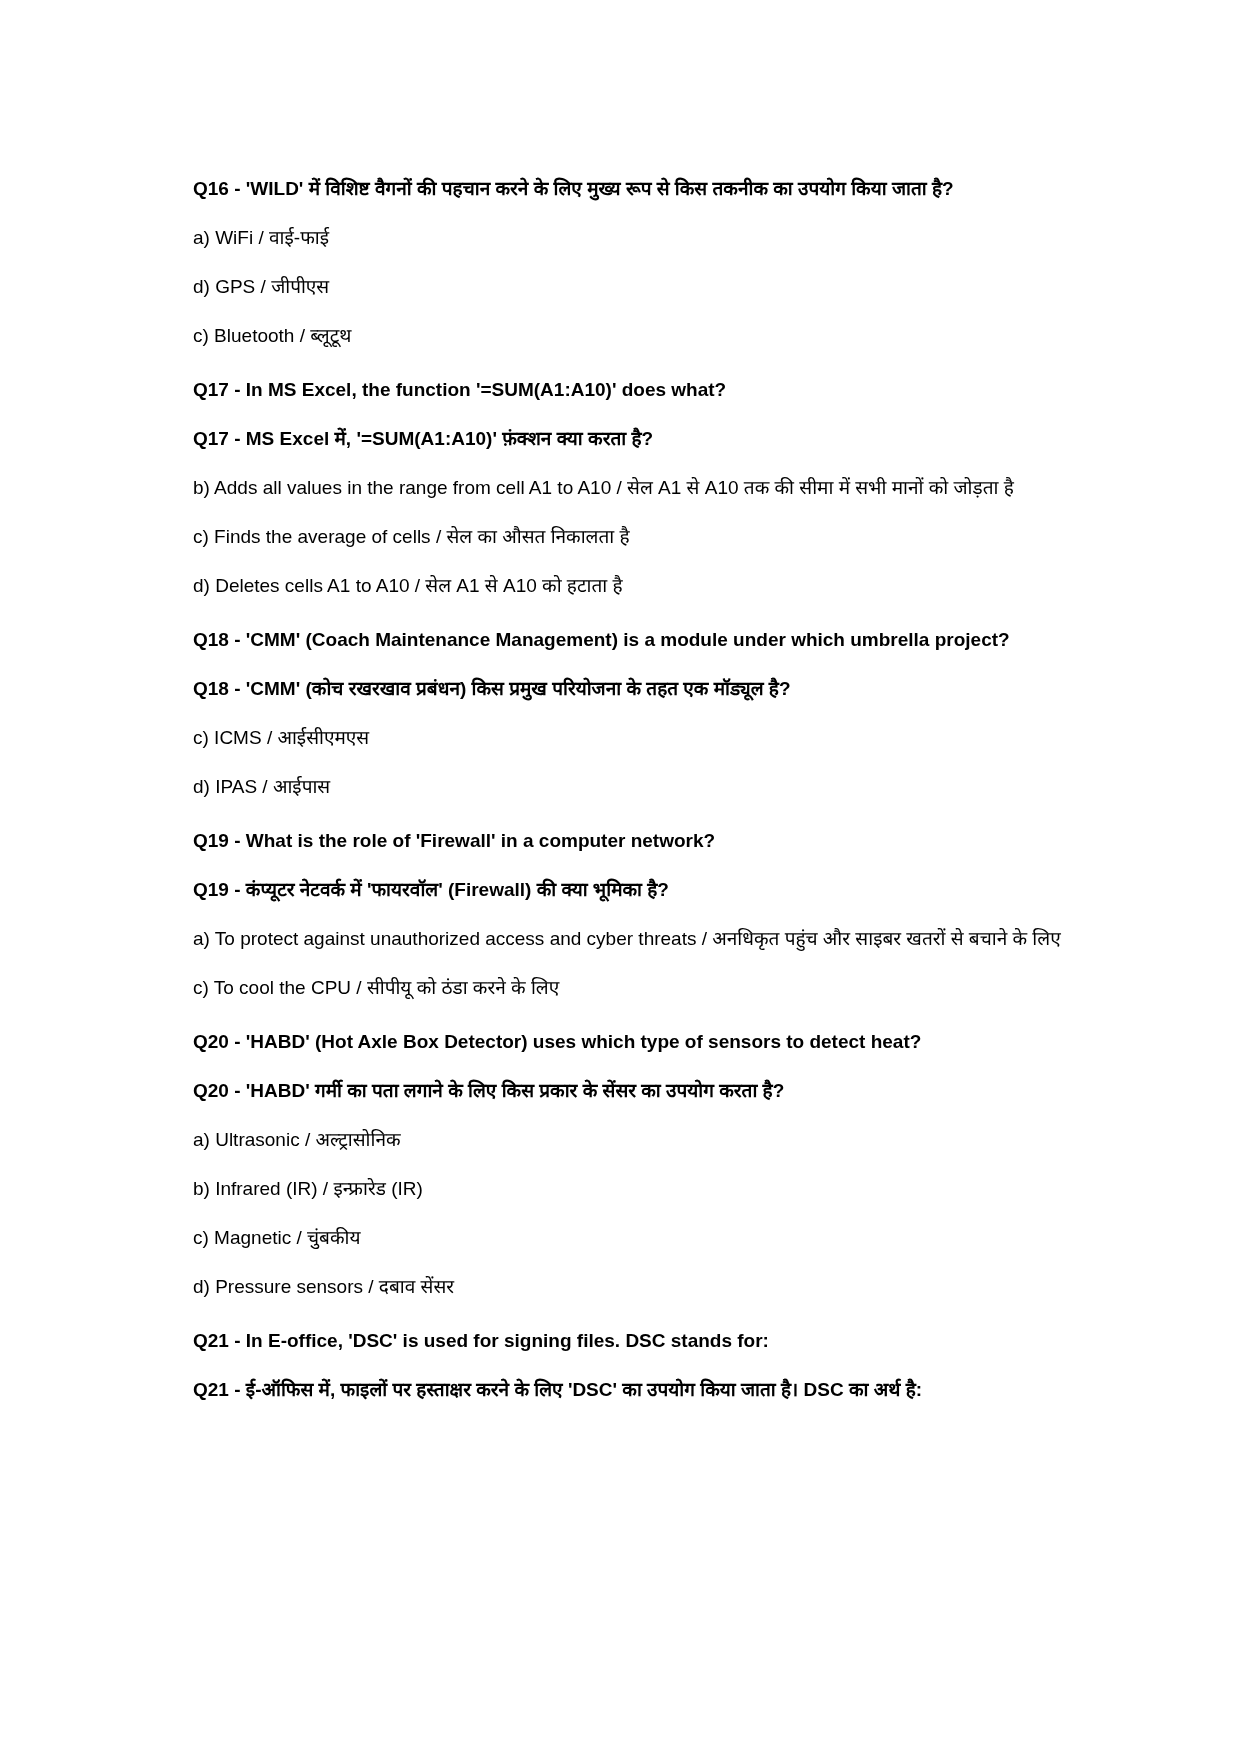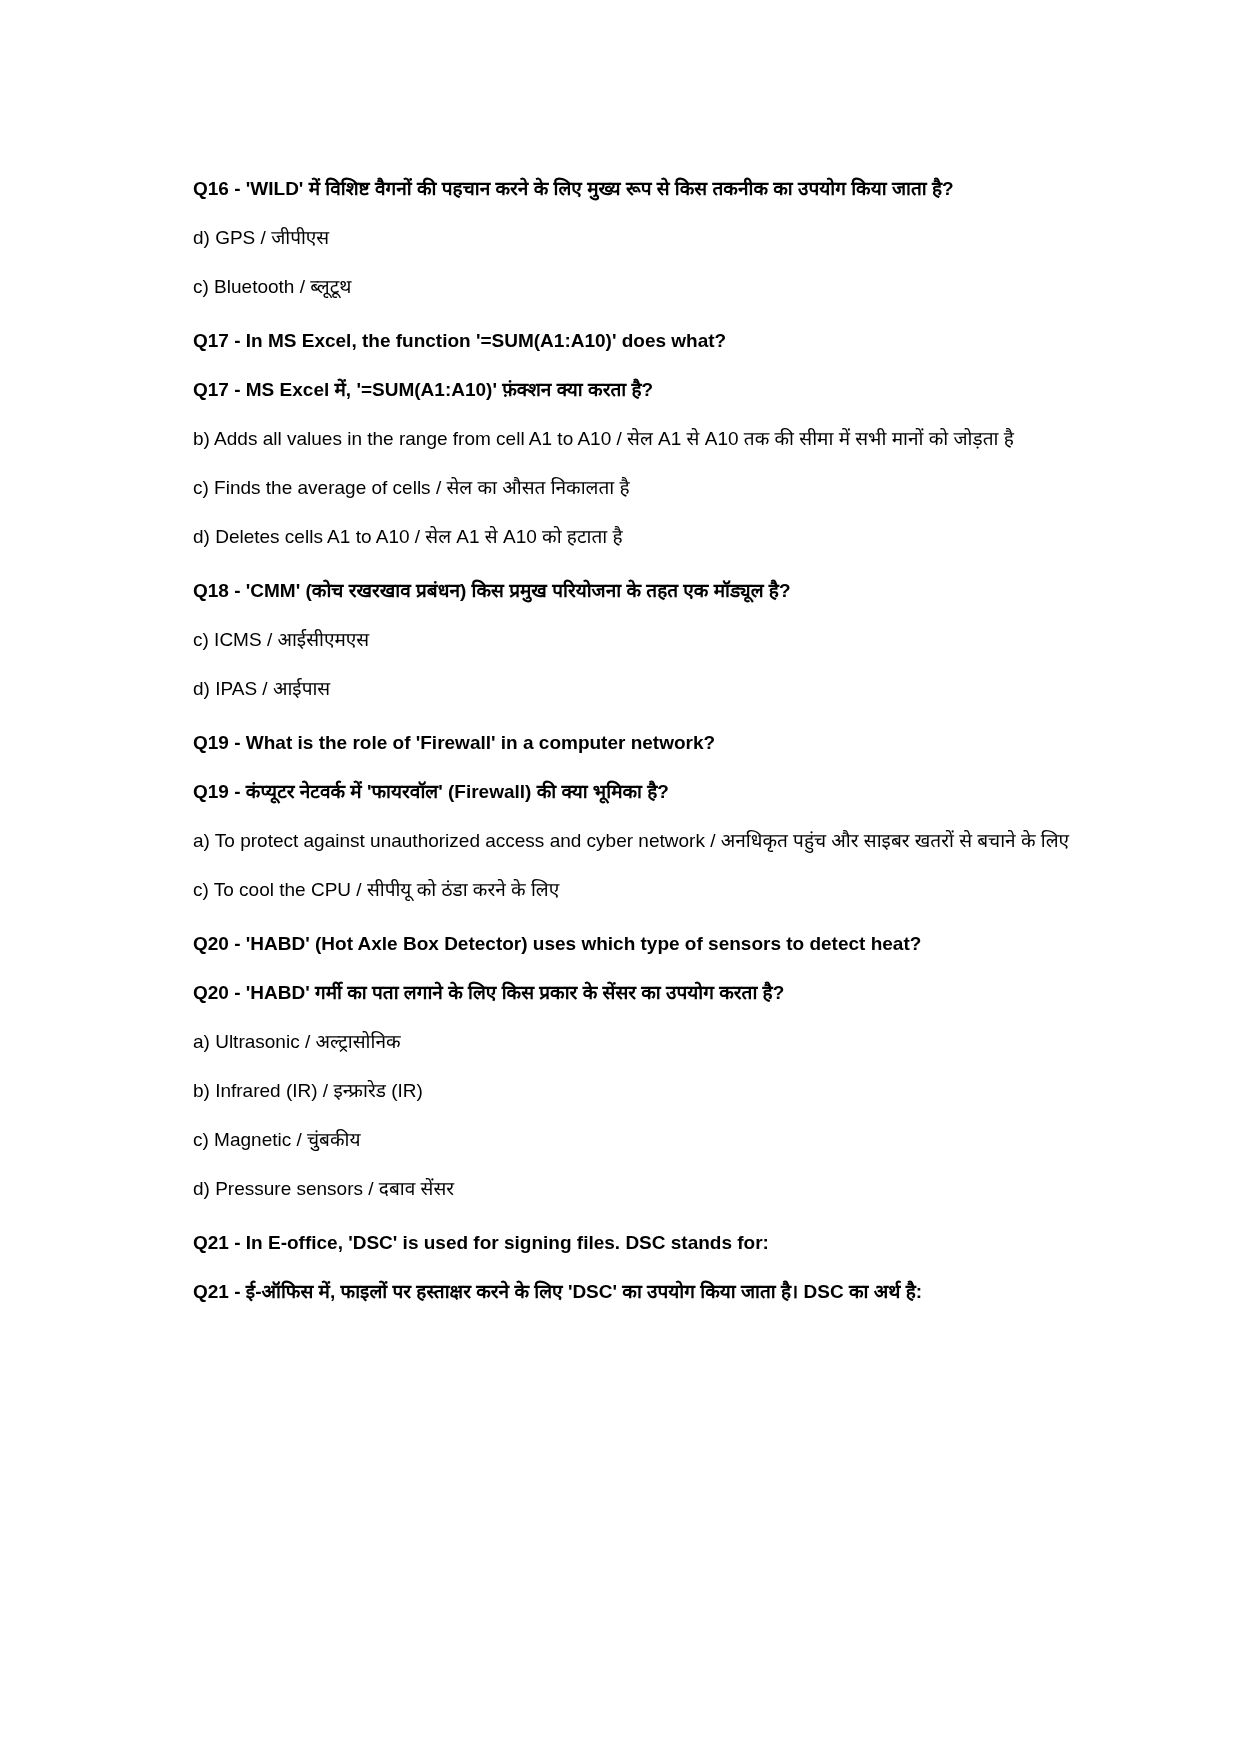--- a/index.html
+++ b/index.html
@@ -26,42 +26,44 @@
     margin-bottom: 17px;
   }
 </style>
 </head>
 <body>
 
 <div class="content">
 
   <section class="question">
     <p class="q-heading">Q16 - 'WILD' में विशिष्ट वैगनों की पहचान करने के लिए मुख्य रूप से किस तकनीक का उपयोग किया जाता है?</p>
+    <p class="q-option">a) WiFi / वाई-फाई</p>
     <p class="q-option">d) GPS / जीपीएस</p>
     <p class="q-option">c) Bluetooth / ब्लूटूथ</p>
   </section>
 
   <section class="question">
     <p class="q-heading">Q17 - In MS Excel, the function '=SUM(A1:A10)' does what?</p>
     <p class="q-heading">Q17 - MS Excel में, '=SUM(A1:A10)' फ़ंक्शन क्या करता है?</p>
     <p class="q-option">b) Adds all values in the range from cell A1 to A10 / सेल A1 से A10 तक की सीमा में सभी मानों को जोड़ता है</p>
     <p class="q-option">c) Finds the average of cells / सेल का औसत निकालता है</p>
     <p class="q-option">d) Deletes cells A1 to A10 / सेल A1 से A10 को हटाता है</p>
   </section>
 
   <section class="question">
+    <p class="q-heading">Q18 - 'CMM' (Coach Maintenance Management) is a module under which umbrella project?</p>
     <p class="q-heading">Q18 - 'CMM' (कोच रखरखाव प्रबंधन) किस प्रमुख परियोजना के तहत एक मॉड्यूल है?</p>
     <p class="q-option">c) ICMS / आईसीएमएस</p>
     <p class="q-option">d) IPAS / आईपास</p>
   </section>
 
   <section class="question">
     <p class="q-heading">Q19 - What is the role of 'Firewall' in a computer network?</p>
     <p class="q-heading">Q19 - कंप्यूटर नेटवर्क में 'फायरवॉल' (Firewall) की क्या भूमिका है?</p>
-    <p class="q-option">a) To protect against unauthorized access and cyber network / अनधिकृत पहुंच और साइबर खतरों से बचाने के लिए</p>
+    <p class="q-option">a) To protect against unauthorized access and cyber threats / अनधिकृत पहुंच और साइबर खतरों से बचाने के लिए</p>
     <p class="q-option">c) To cool the CPU / सीपीयू को ठंडा करने के लिए</p>
   </section>
 
   <section class="question">
     <p class="q-heading">Q20 - 'HABD' (Hot Axle Box Detector) uses which type of sensors to detect heat?</p>
     <p class="q-heading">Q20 - 'HABD' गर्मी का पता लगाने के लिए किस प्रकार के सेंसर का उपयोग करता है?</p>
     <p class="q-option">a) Ultrasonic / अल्ट्रासोनिक</p>
     <p class="q-option">b) Infrared (IR) / इन्फ्रारेड (IR)</p>
     <p class="q-option">c) Magnetic / चुंबकीय</p>
     <p class="q-option">d) Pressure sensors / दबाव सेंसर</p>

